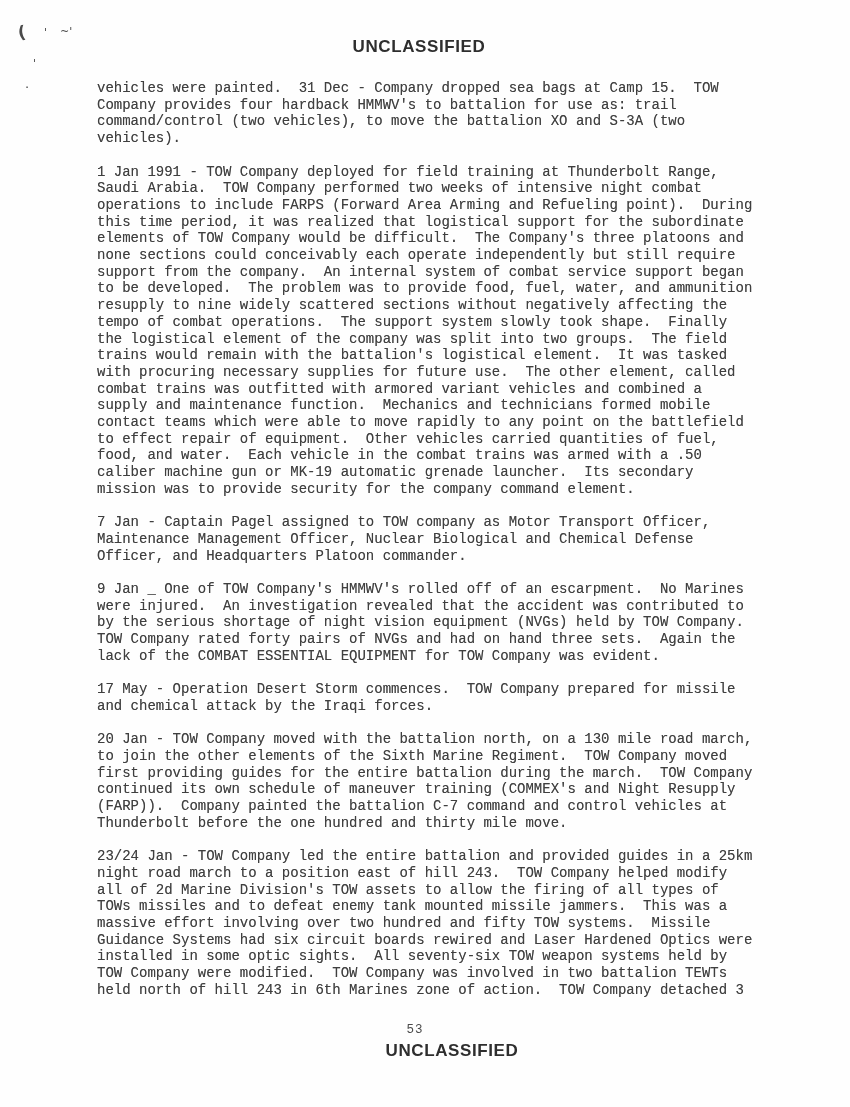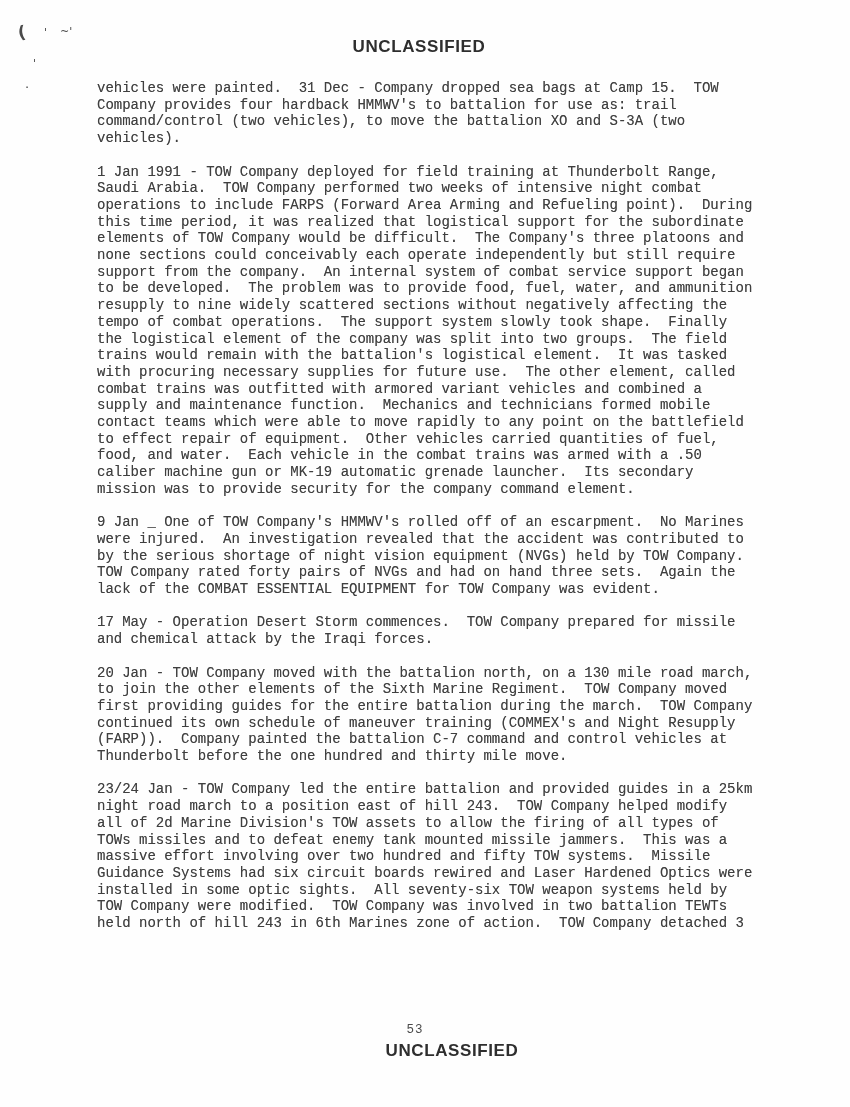--- a/index.html
+++ b/index.html
@@ -111,20 +111,23 @@
 the logistical element of the company was split into two groups.  The field
 trains would remain with the battalion's logistical element.  It was tasked
 with procuring necessary supplies for future use.  The other element, called
 combat trains was outfitted with armored variant vehicles and combined a
 supply and maintenance function.  Mechanics and technicians formed mobile
 contact teams which were able to move rapidly to any point on the battlefield
 to effect repair of equipment.  Other vehicles carried quantities of fuel,
 food, and water.  Each vehicle in the combat trains was armed with a .50
 caliber machine gun or MK-19 automatic grenade launcher.  Its secondary
 mission was to provide security for the company command element.</div>
+    <div class="para">7 Jan - Captain Pagel assigned to TOW company as Motor Transport Officer,
+Maintenance Management Officer, Nuclear Biological and Chemical Defense
+Officer, and Headquarters Platoon commander.</div>
     <div class="para">9 Jan _ One of TOW Company's HMMWV's rolled off of an escarpment.  No Marines
 were injured.  An investigation revealed that the accident was contributed to
 by the serious shortage of night vision equipment (NVGs) held by TOW Company.
 TOW Company rated forty pairs of NVGs and had on hand three sets.  Again the
 lack of the COMBAT ESSENTIAL EQUIPMENT for TOW Company was evident.</div>
     <div class="para">17 May - Operation Desert Storm commences.  TOW Company prepared for missile
 and chemical attack by the Iraqi forces.</div>
     <div class="para">20 Jan - TOW Company moved with the battalion north, on a 130 mile road march,
 to join the other elements of the Sixth Marine Regiment.  TOW Company moved
 first providing guides for the entire battalion during the march.  TOW Company

